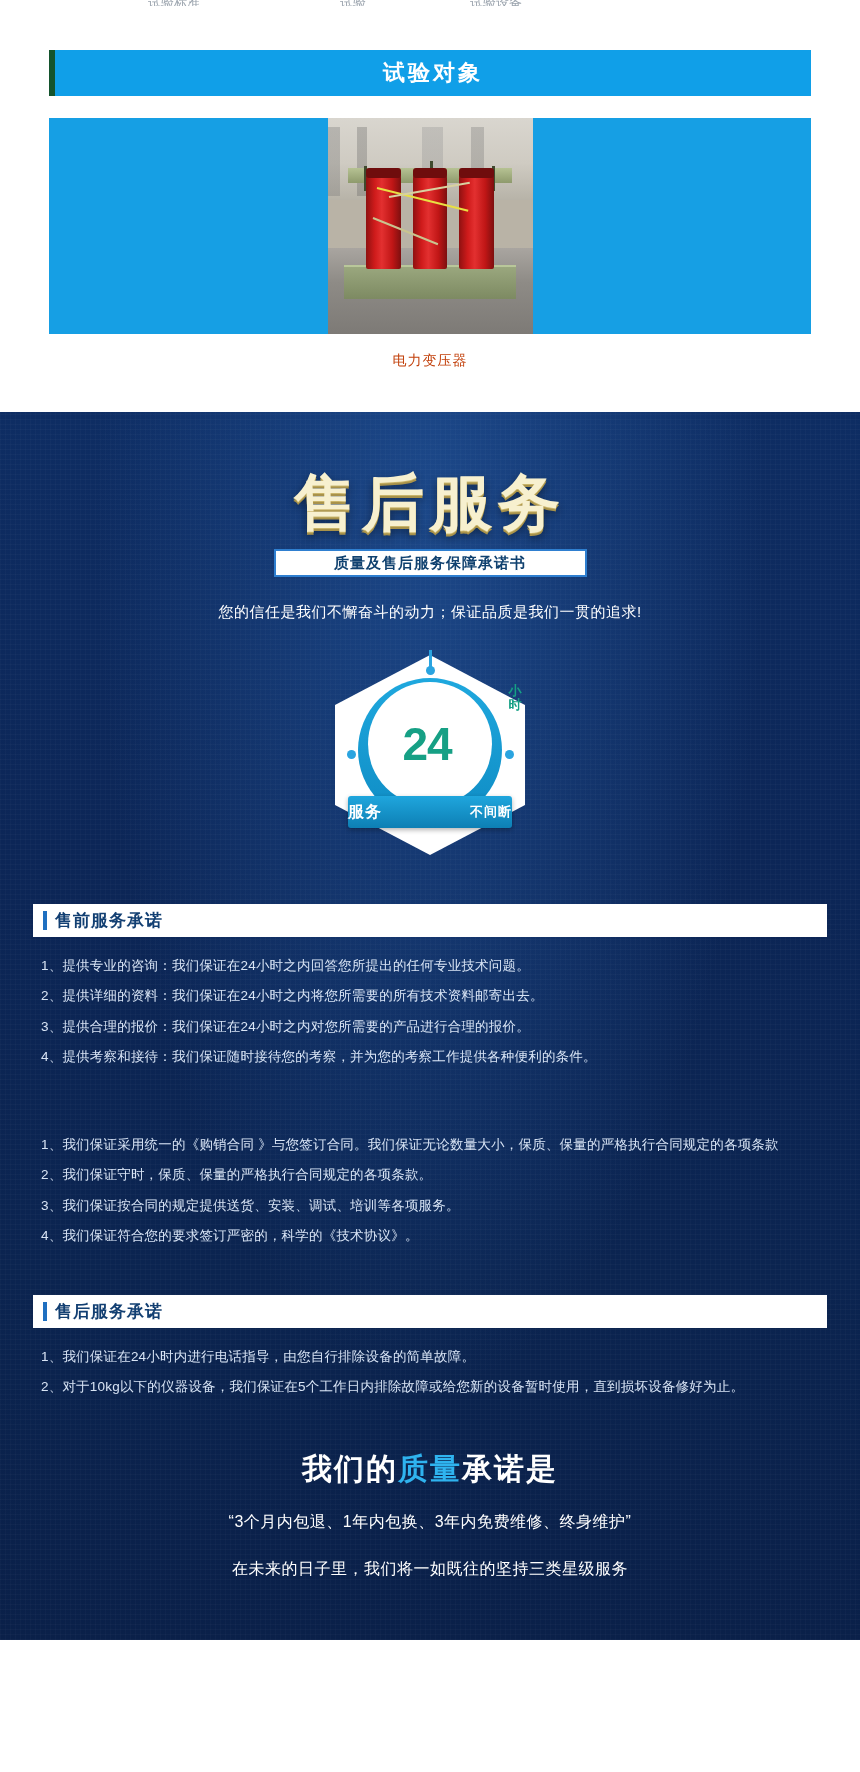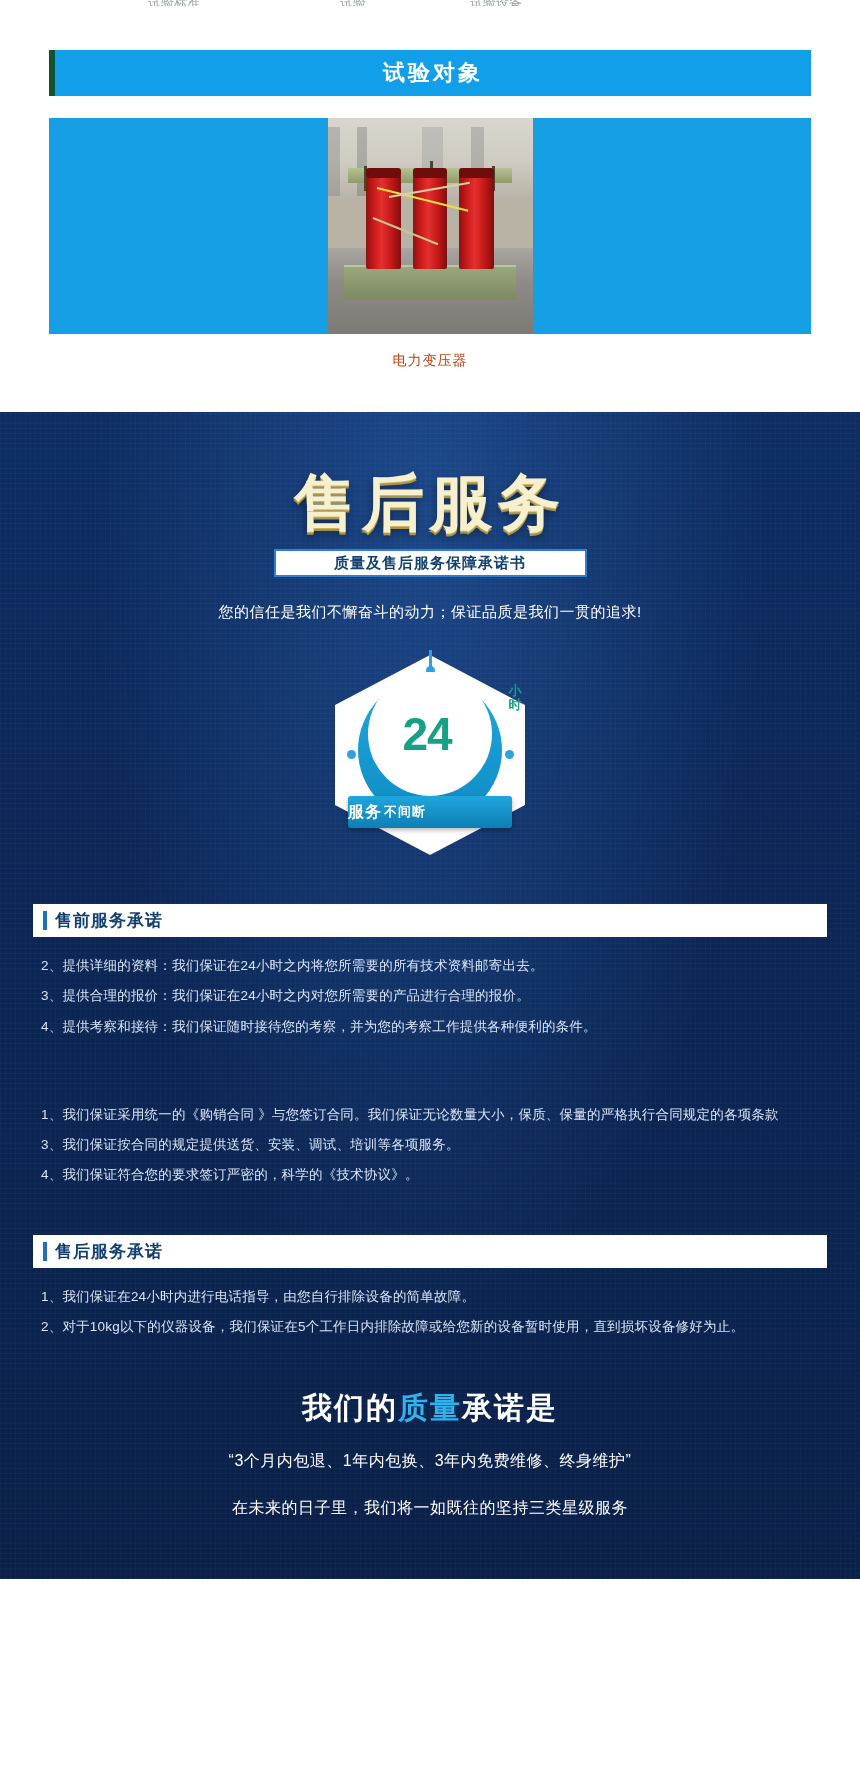--- a/index.html
+++ b/index.html
@@ -206,21 +206,21 @@
     position:absolute; left:104px; top:0; width:3px; height:20px; background:#2aa4e0;
   }
   .ring {
     position:absolute; left:33px; top:28px;
     width: 144px; height: 144px;
     border-radius: 50%;
     background: #19a0d8;
     background: linear-gradient(180deg,#1fa8de,#0f8cc4);
   }
   .ring-inner {
-    position:absolute; left:43px; top:22px;
+    position:absolute; left:43px; top:32px;
     width: 124px; height: 124px;
     border-radius: 50%;
     background: #ffffff;
     display:flex; align-items:center; justify-content:center;
   }
   .num24 {
     font-size: 46px;
     font-weight: bold;
     color: #16a085;
     letter-spacing: -1px;
@@ -235,21 +235,21 @@
     font-weight:bold;
     color:#16a085;
     line-height: 1.05;
     text-align:center;
     width: 16px;
   }
   .ribbon2 {
     position:absolute; left: 23px; top: 146px;
     width: 164px; height: 32px;
     background: linear-gradient(180deg,#1fa6dd,#0d7fb4);
-    display:flex; align-items:center; justify-content:flex-start;
+    display:flex; align-items:center; justify-content:space-between;
     color:#fff; font-size:16px; font-weight:bold; letter-spacing:1px;
     border-radius: 3px;
     box-shadow: 0 2px 5px rgba(0,0,0,.3);
   }
   .ribbon2 em { font-style: normal; font-size: 13px; margin-left:2px; }
 
   
   .sec { margin-top: 44px; padding: 0 33px; }
   .sec-head {
     background: #ffffff;
@@ -375,29 +375,31 @@
               <em>不间断</em>
           </div>
         </div>
       </div>
 
       <div class="sec">
         <div class="sec-head">
           <span>售前服务承诺</span>
         </div>
         <ul class="sec-list">
+          <li>1、提供专业的咨询：我们保证在24小时之内回答您所提出的任何专业技术问题。</li>
           <li>2、提供详细的资料：我们保证在24小时之内将您所需要的所有技术资料邮寄出去。</li>
           <li>3、提供合理的报价：我们保证在24小时之内对您所需要的产品进行合理的报价。</li>
           <li>4、提供考察和接待：我们保证随时接待您的考察，并为您的考察工作提供各种便利的条件。</li>
         </ul>
       </div>
 
       <div class="sec">
         <ul class="sec-list">
           <li>1、我们保证采用统一的《购销合同 》与您签订合同。我们保证无论数量大小，保质、保量的严格执行合同规定的各项条款</li>
+          <li>2、我们保证守时，保质、保量的严格执行合同规定的各项条款。</li>
           <li>3、我们保证按合同的规定提供送货、安装、调试、培训等各项服务。</li>
           <li>4、我们保证符合您的要求签订严密的，科学的《技术协议》。</li>
         </ul>
       </div>
 
       <div class="sec">
         <div class="sec-head">
           <span>售后服务承诺</span>
         </div>
         <ul class="sec-list">

